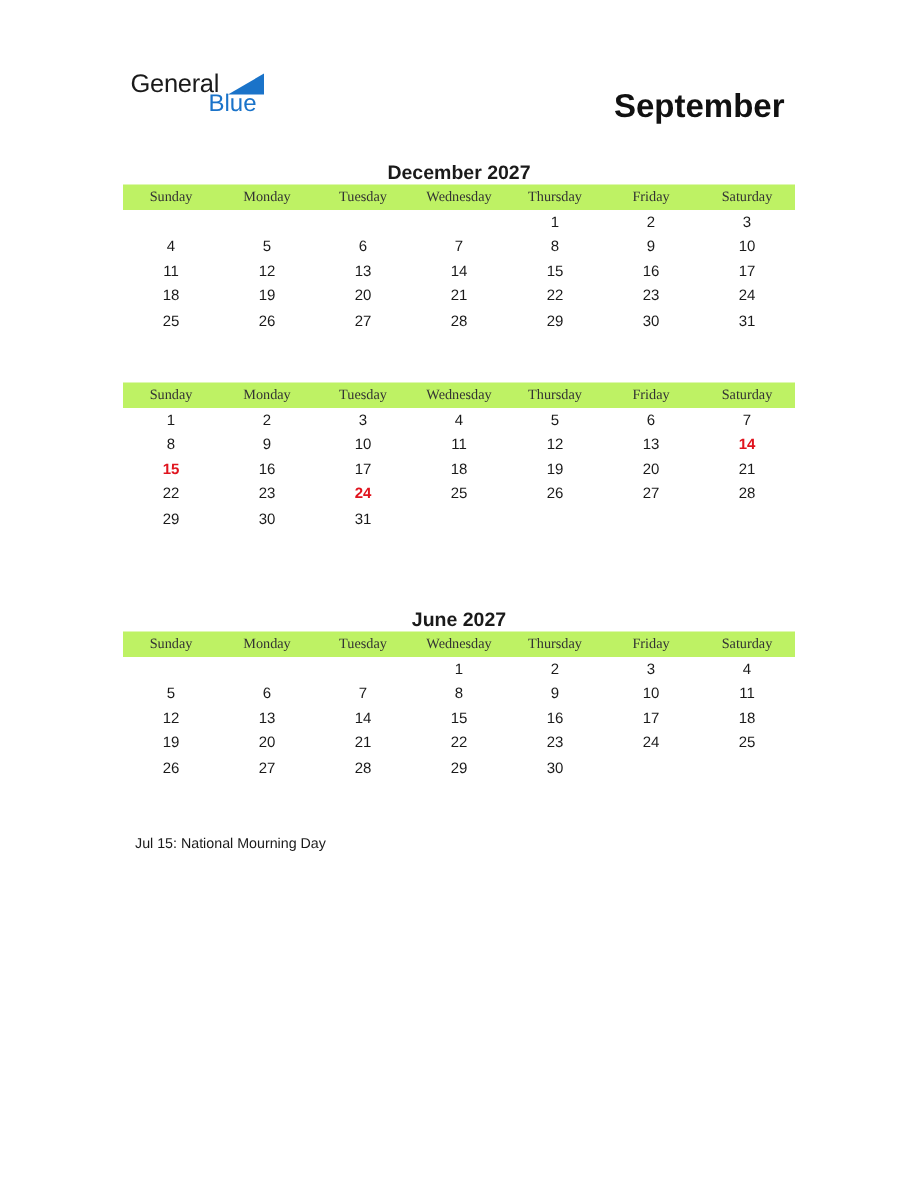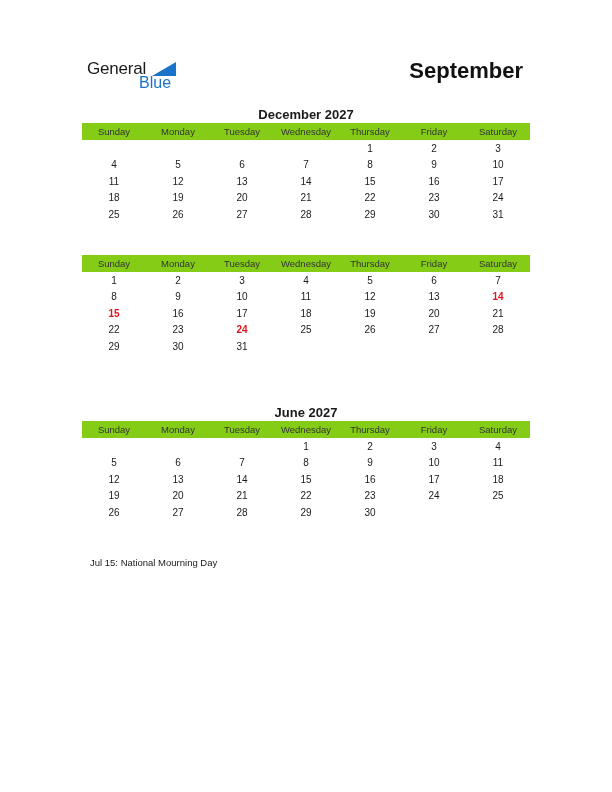--- a/index.html
+++ b/index.html
@@ -1,27 +1,27 @@
 <!DOCTYPE html>
 <html><head>
   <meta charset="utf-8">
   <style>
     html, body { margin: 0; padding: 0; background: #ffffff; }
     body { width: 612px; height: 792px; position: relative; overflow: hidden;
            font-family: "Liberation Sans", "DejaVu Sans", sans-serif; color: #1a1a1a; }
-    .logo { position: absolute; left: 87px; top: 59px; width: 100px; height: 36px; text-decoration: underline; }
+    .logo { position: absolute; left: 87px; top: 46px; width: 100px; height: 36px; text-decoration: underline; }
     .logo .general { position: absolute; left: 0; top: 0; font-size: 17px; color: #1a1a1a; letter-spacing: -0.2px; }
     .logo .blue { position: absolute; left: 52px; top: 15px; font-size: 16px; color: #1a73c9; }
     .logo .tri { position: absolute; left: 65px; top: 3px; width: 0; height: 0;
                  border-left: 0 solid transparent; border-right: 24px solid transparent;
                  border-bottom: 14px solid #1a73c9; transform: scaleX(-1); }
     .country { position: absolute; right: 89px; top: 58px; font-size: 22px; font-weight: bold; color: #111; }
     .month { position: absolute; left: 82px; width: 448px; }
     .month-title { text-align: center; font-weight: bold; font-size: 13px; height: 17px; line-height: 17px; }
-    .hdr { display: flex; background: #84cc16; height: 17px; align-items: center; }
+    .hdr { display: flex; background: #bef264; height: 17px; align-items: center; font-family: Liberation Serif, serif; }
     .hdr span { flex: 1; text-align: center; font-size: 9.5px; color: #333; }
     .row { display: flex; height: 16.5px; align-items: center; }
     .row span { flex: 1; text-align: center; font-size: 10px; color: #1a1a1a; }
     .row span.holiday { color: #e0141e; font-weight: bold; }
     .notes { position: absolute; left: 90px; top: 556px; font-size: 9.5px; line-height: 13.5px; color: #1a1a1a; }
   </style>
 </head>
 <body>
 
 <div class="logo">

